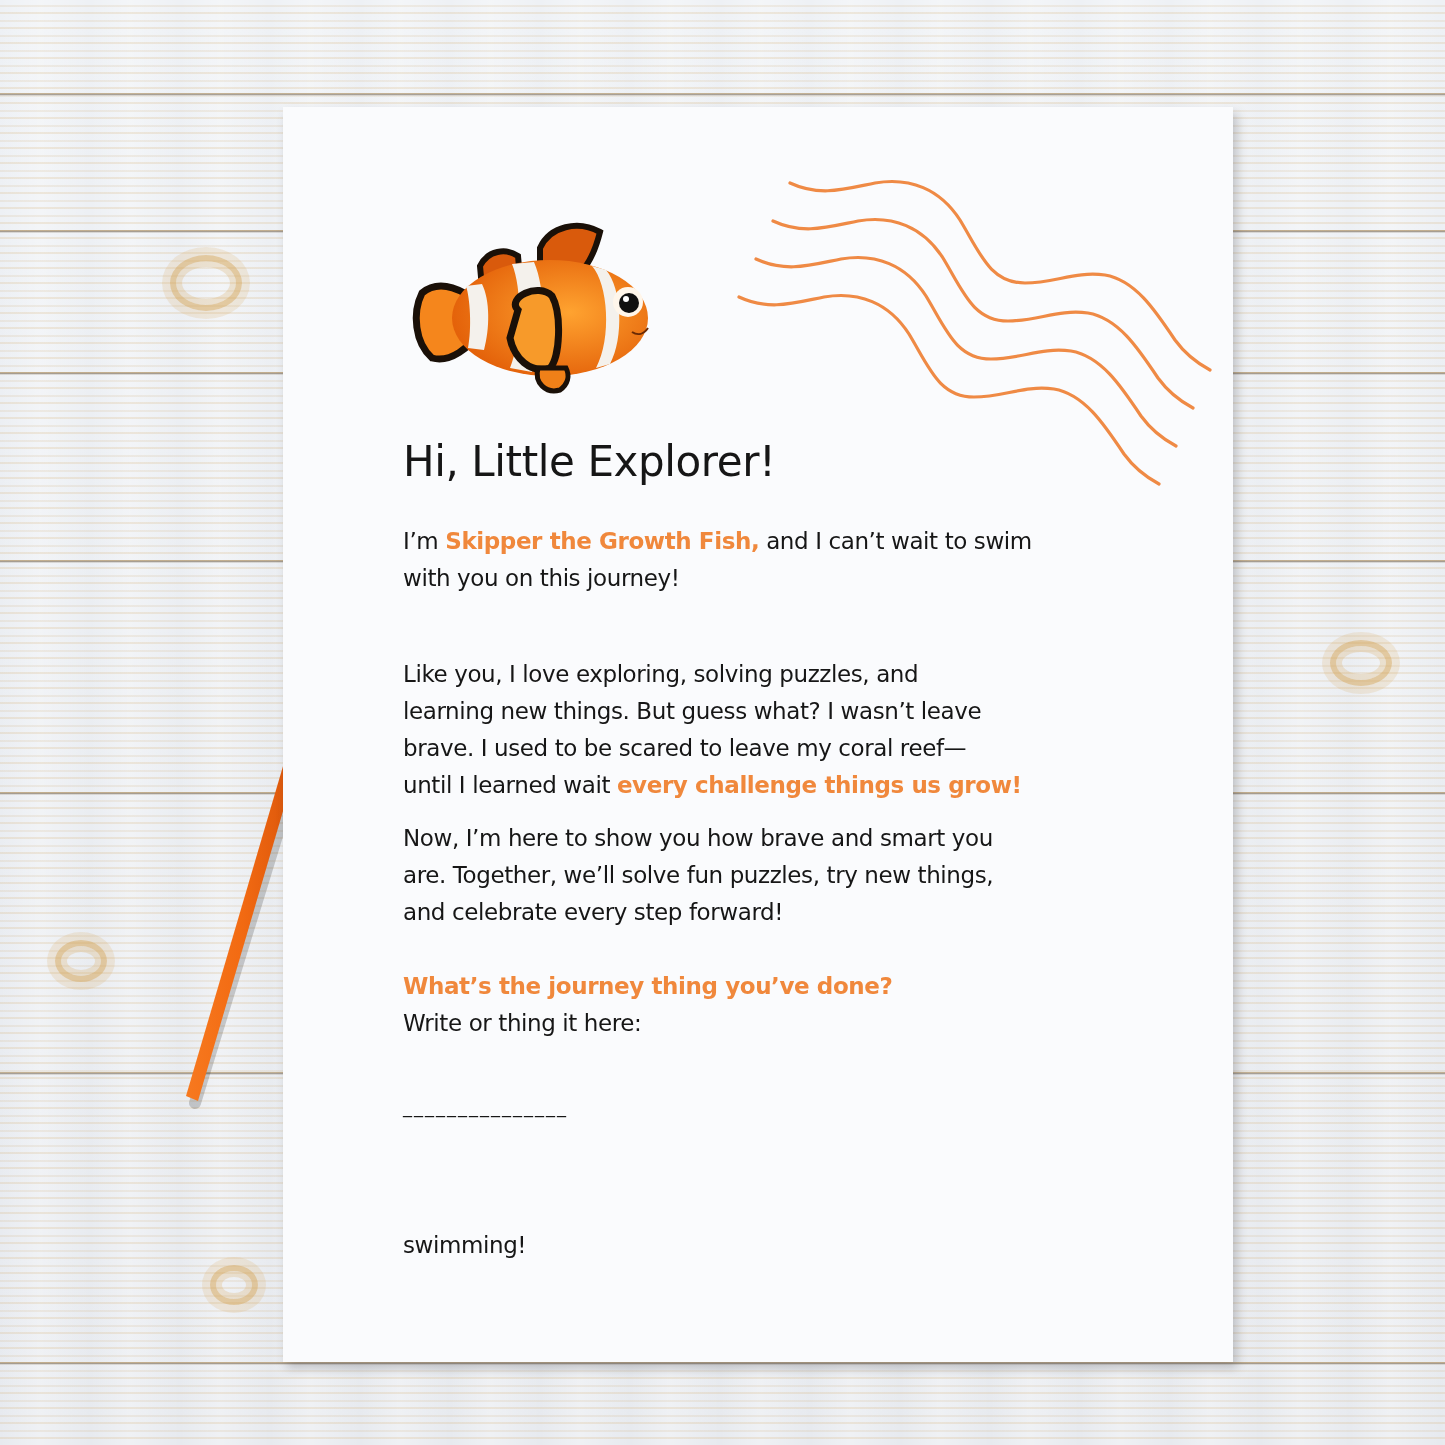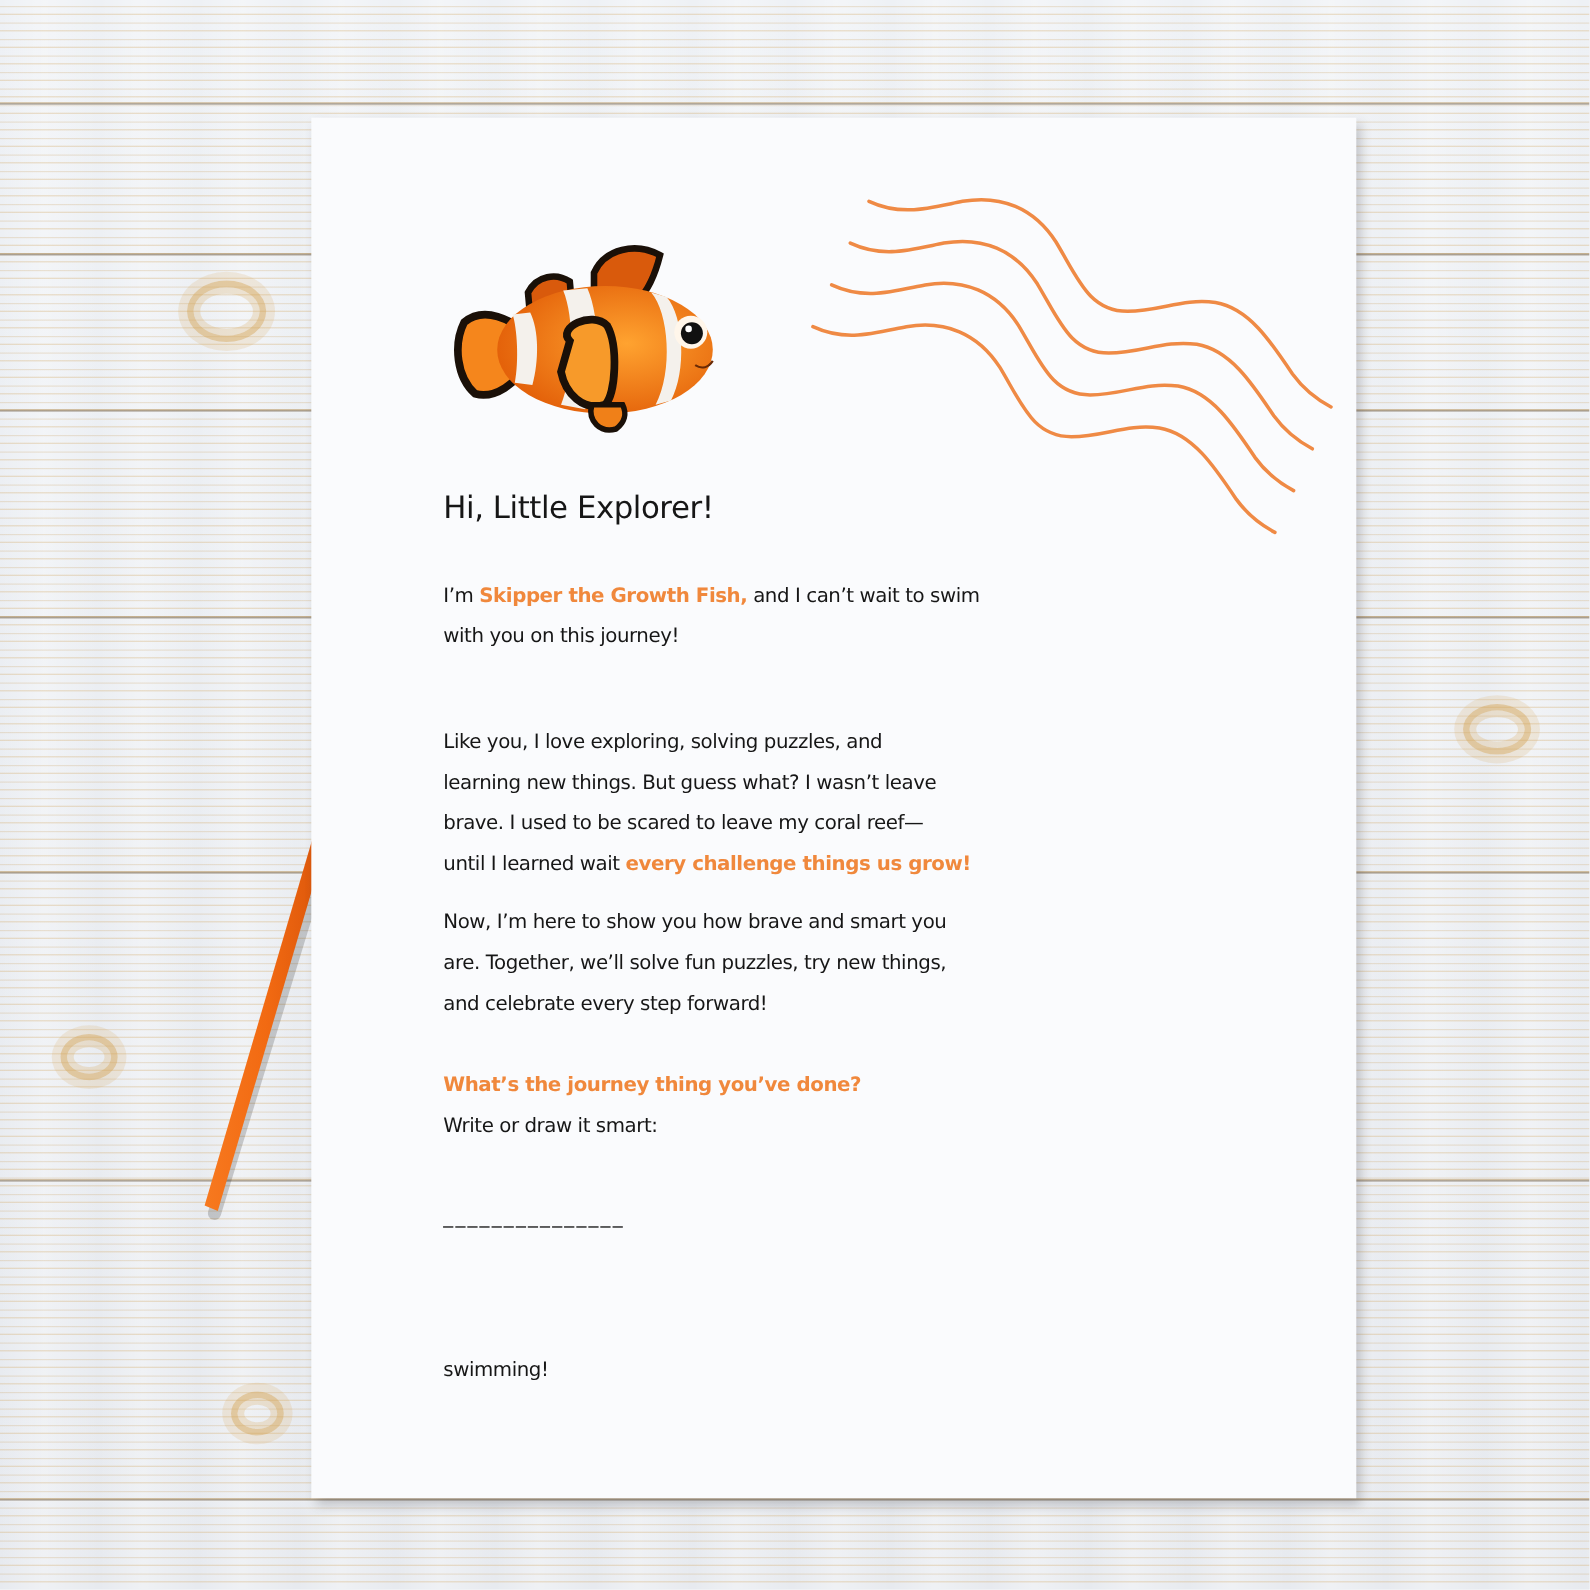--- a/index.html
+++ b/index.html
@@ -33,24 +33,24 @@
   .paper {
     position:absolute; left:283px; top:107px; width:950px; height:1255px;
     background:#fafbfd;
     box-shadow: 4px 6px 10px rgba(60,60,70,0.28);
   }
   .fish { position:absolute; left:410px; top:218px; width:245px; height:180px; }
   .waves { position:absolute; left:735px; top:175px; width:480px; height:315px; }
   .text {
     position:absolute; left:403px; width:720px;
     font-family: "DejaVu Sans", sans-serif;
-    color:#161616; font-size:18px; line-height:37px; letter-spacing:-0.4px;
+    color:#161616; font-size:23px; line-height:37px; letter-spacing:-0.4px;
   }
   .accent { color:#f0883c; font-weight:bold; }
-  .greeting { top:442px; font-size:28px; line-height:40px; }
+  .greeting { top:442px; font-size:42px; line-height:40px; }
   .p1 { top:523px; }
   .p2 { top:656px; }
   .p3 { top:820px; }
   .p4 { top:968px; }
   .blank { top:1088px; letter-spacing:2px; font-size:18px; }
   .p5 { top:1190px; }
   .pencil { position:absolute; left:0; top:0; width:1445px; height:1445px; pointer-events:none; }
 </style>
 </head>
 <body>
@@ -139,21 +139,21 @@
 </div>
 
 <div class="text p3">
   <span>Now, I’m here to show you how brave and smart you</span><br>
   <span>are. Together, we’ll solve fun puzzles, try new things,</span><br>
   <span>and celebrate every step forward!</span>
 </div>
 
 <div class="text p4">
   <span class="accent">What’s the journey thing you’ve done?</span><br>
-  <span>Write or draw it smart:</span>
+  <span>Write or thing it here:</span>
 </div>
 
 <div class="text blank">_______________</div>
 
 <div class="text p5">
   <br>
   <span>swimming!</span>
 </div>
 
 </body></html>

